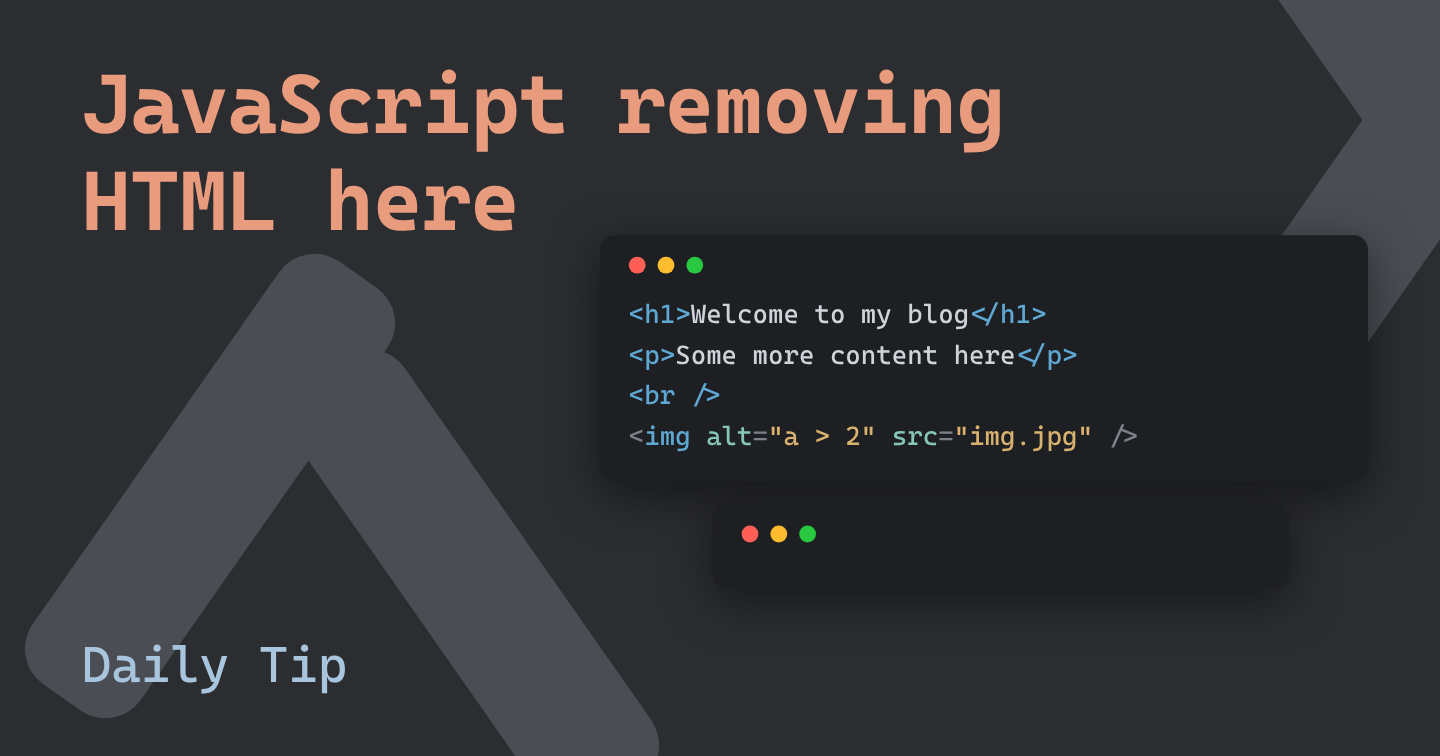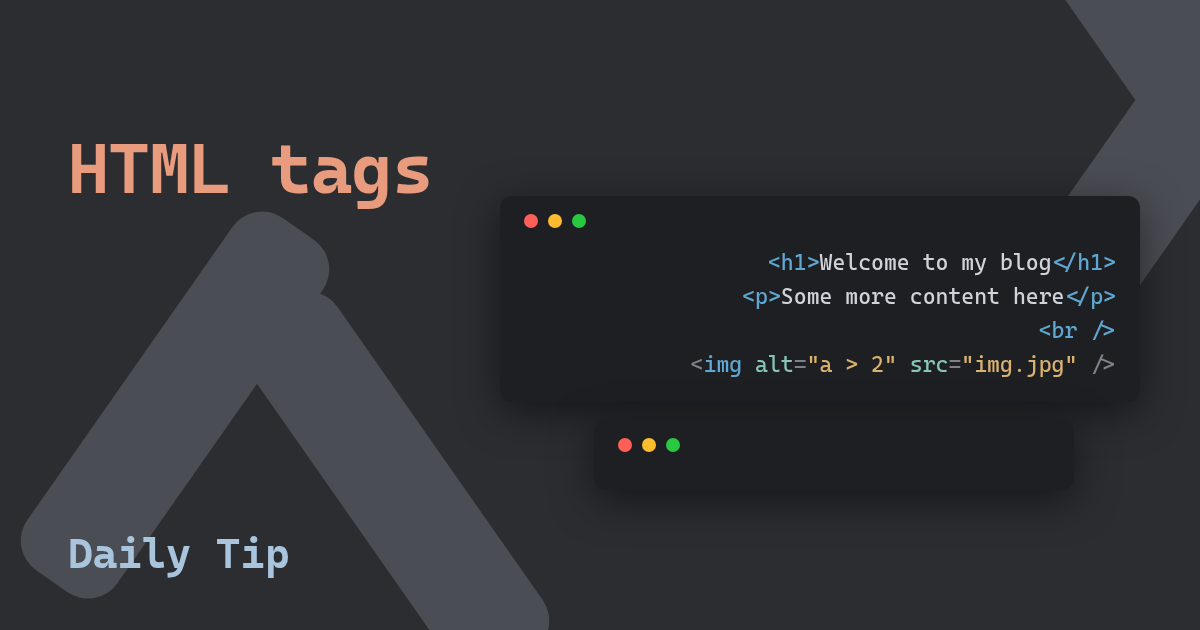--- a/index.html
+++ b/index.html
@@ -54,21 +54,21 @@
     line-height: 1.15;
     letter-spacing: -0.5px;
   }
   .subtitle {
     position: absolute;
     left: 68px;
     bottom: 50px;
     font-size: 42px;
     color: #a9c5dd;
     line-height: 1.25;
-    font-weight: 700;
+    font-weight: 400;
     text-align: center;
   }
   .code-window {
     position: absolute;
     background: #1d1f22;
     border-radius: 12px;
     box-shadow: 0 10px 40px rgba(0,0,0,0.5);
     padding: 18px 24px 20px 24px;
   }
   .win-1 {
@@ -92,39 +92,38 @@
     border-radius: 50%;
   }
   .dot-r { background: #ff5f57; }
   .dot-y { background: #febc2e; }
   .dot-g { background: #28c840; }
   .code {
     font-size: 22px;
     line-height: 1.55;
     color: #d0d4da;
     white-space: pre;
-    text-align: right;
   }
   .tag { color: #5fa8d3; }
   .attr { color: #86c5b8; }
   .str { color: #d8b26e; }
   .brkt { color: #7c818a; }
   .plain { color: #d0d4da; }
 </style>
 </head>
 <body>
 
 <div class="bg-shape shape-1"></div>
 <div class="bg-shape shape-2"></div>
 <div class="bg-shape shape-3"></div>
 <div class="bg-shape shape-4"></div>
 
 <div class="title">
-  <br>
-  <span>HTML tags</span>
+  <span>JavaScript removing</span><br>
+  <span>HTML here</span>
 </div>
 
 <div class="subtitle">
   <span>Daily Tip</span><br>
 </div>
 
 <div class="code-window win-1">
   <div class="traffic">
     <div class="dot dot-r"></div>
     <div class="dot dot-y"></div>

